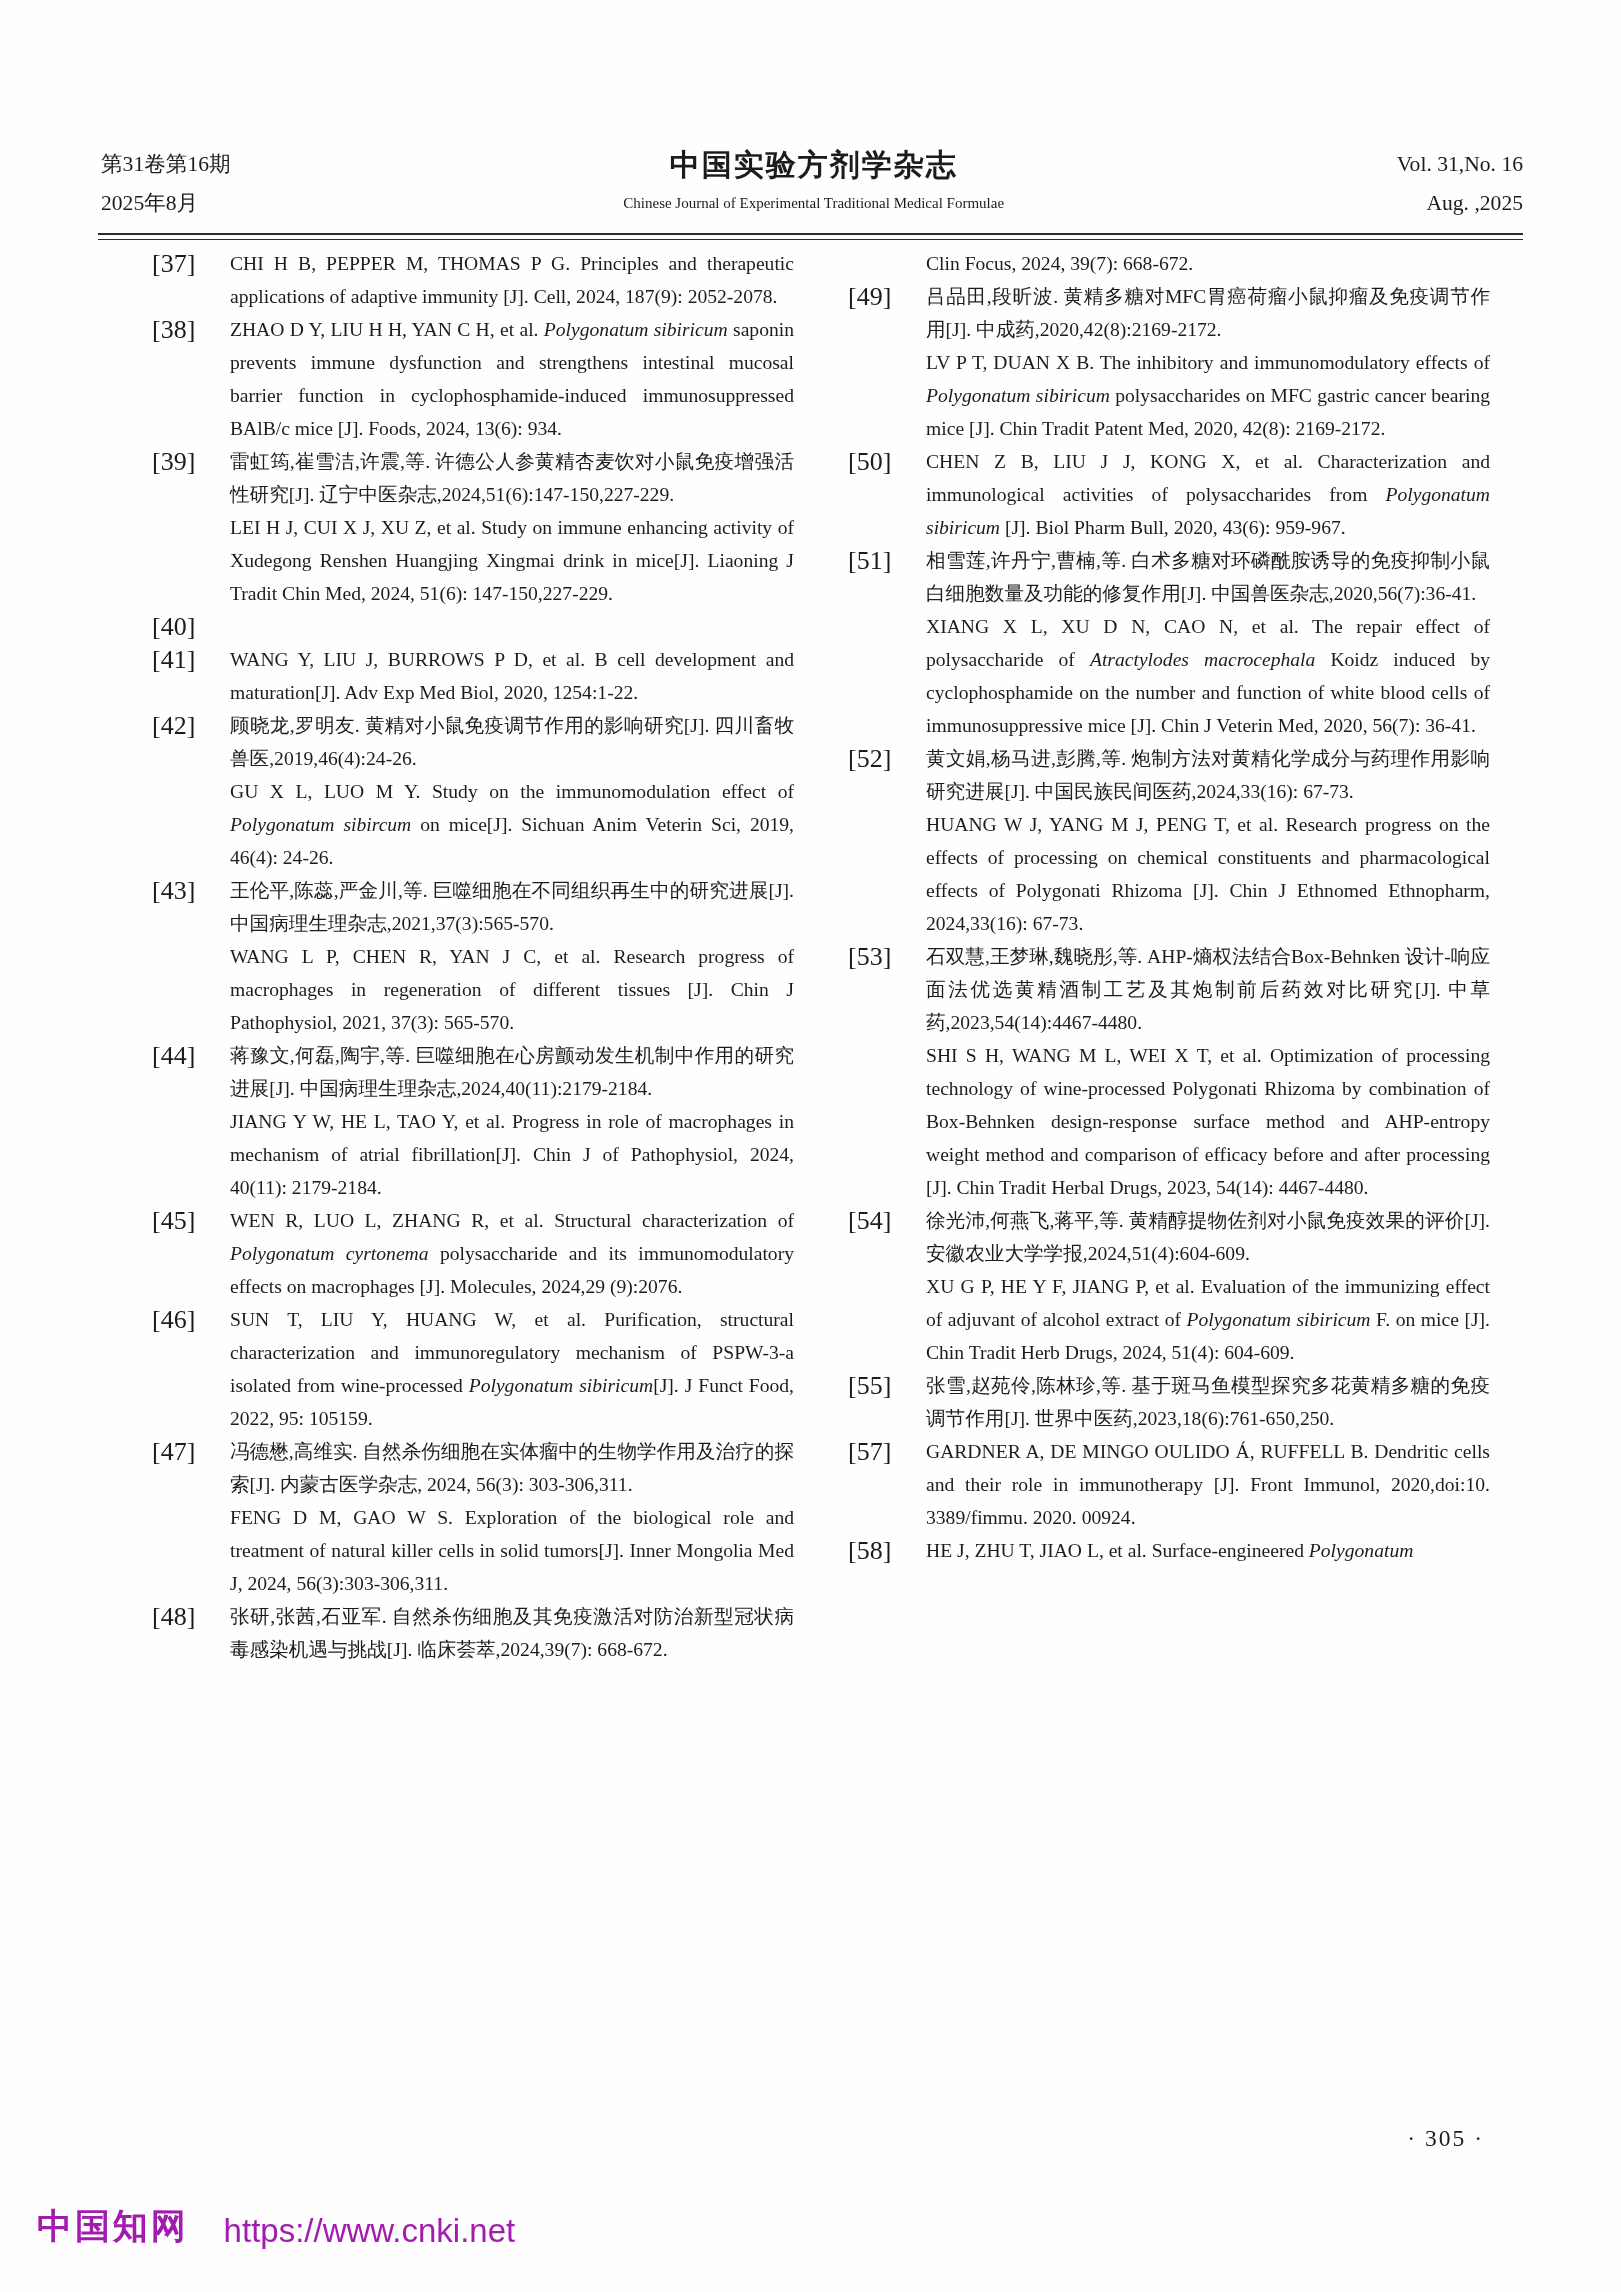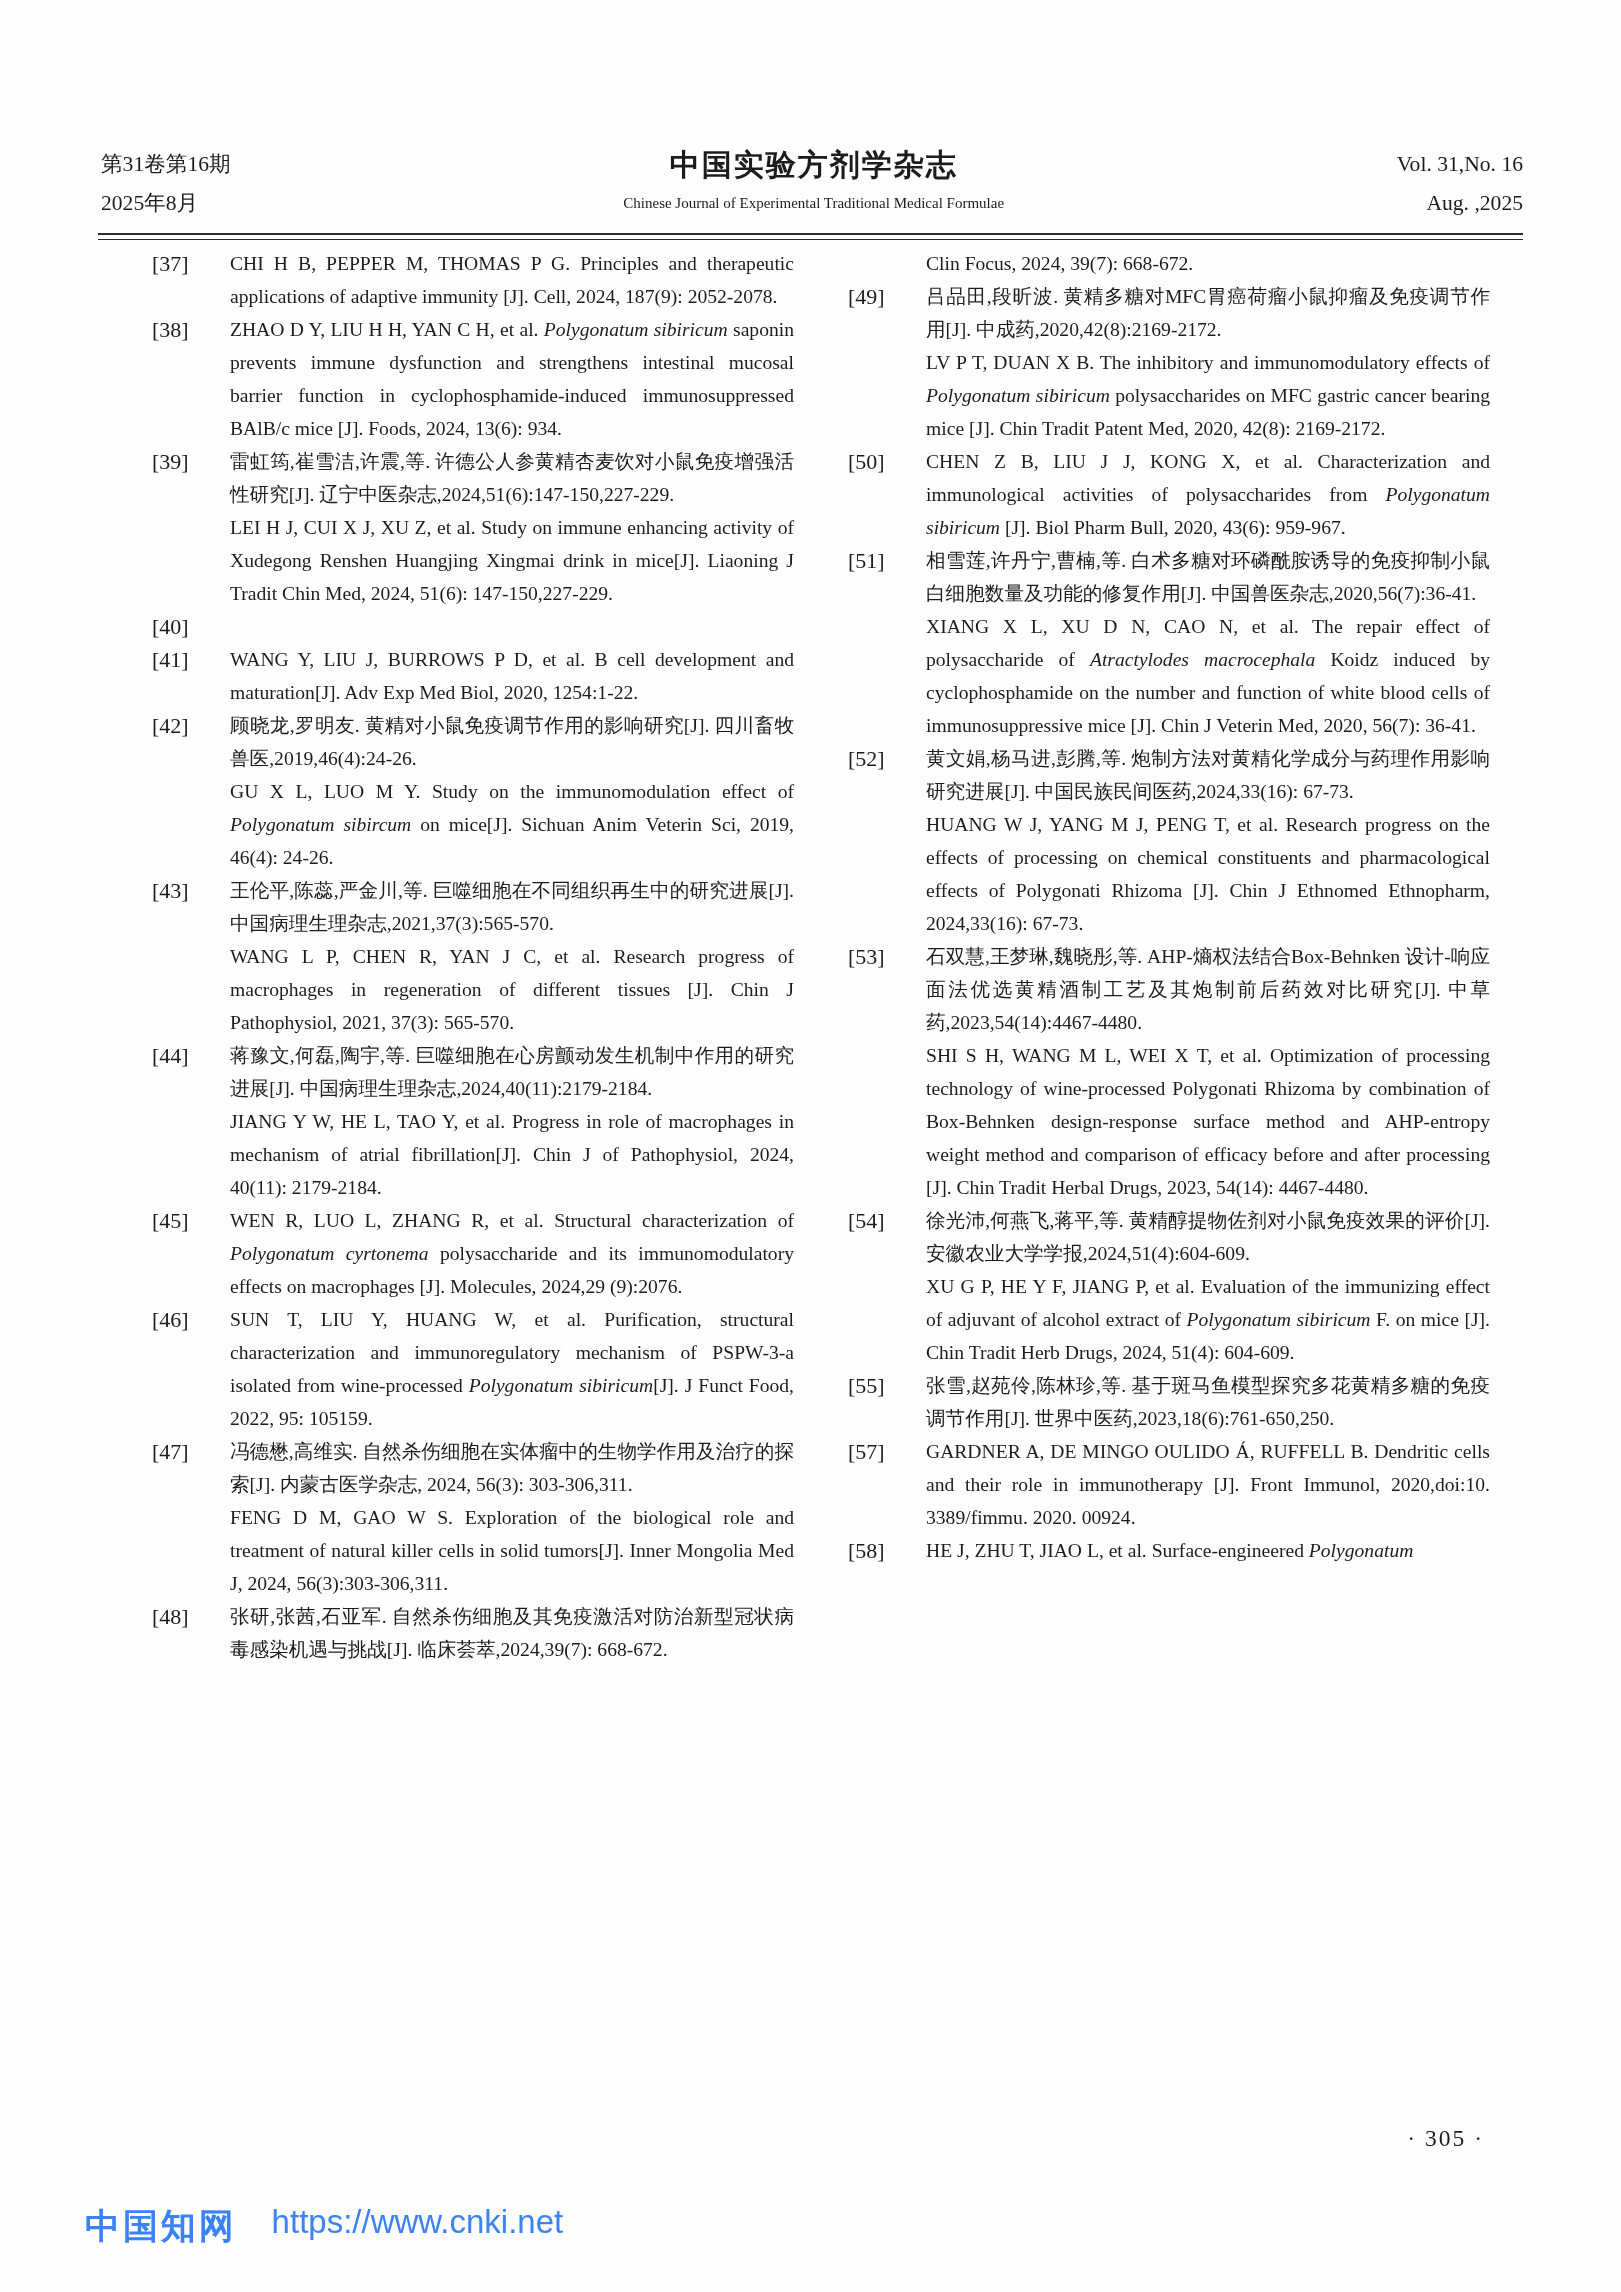--- a/index.html
+++ b/index.html
@@ -33,39 +33,38 @@
   }
   
   .content{
     position:absolute;top:247px;left:152px;right:131px;
     display:flex;gap:54px;
   }
   .col{width:642px;}
   .ref-item{display:flex;align-items:flex-start;}
   .ref-label{
     width:78px;flex:0 0 78px;
-    font-size:22px;line-height:33px;
+    font-size:26px;line-height:33px;
   }
   .ref-body{flex:1;min-width:0;}
   .ref-par{
     font-size:19.6px;line-height:33px;
     text-align:justify;text-justify:inter-word;
   }
   .it{font-style:italic;}
   
   .page-number{
     position:absolute;top:2125px;right:137px;
     font-size:23.5px;letter-spacing:2px;
   }
   
   .footer{
     position:absolute;left:37px;top:2203px;
-    display:flex;align-items:flex-start;gap:35px;
-    color:#3b82f6;
-    margin-left:48px;
+    display:flex;align-items:flex-end;gap:35px;
+    color:#a21caf;
   }
   .footer-site{
     font-family:"Liberation Sans","DejaVu Sans",sans-serif;
     font-weight:bold;font-size:35px;letter-spacing:2.9px;
   }
   .footer-url{
     font-family:"Liberation Sans","DejaVu Sans",sans-serif;
     font-size:33px;
   }
 </style>

